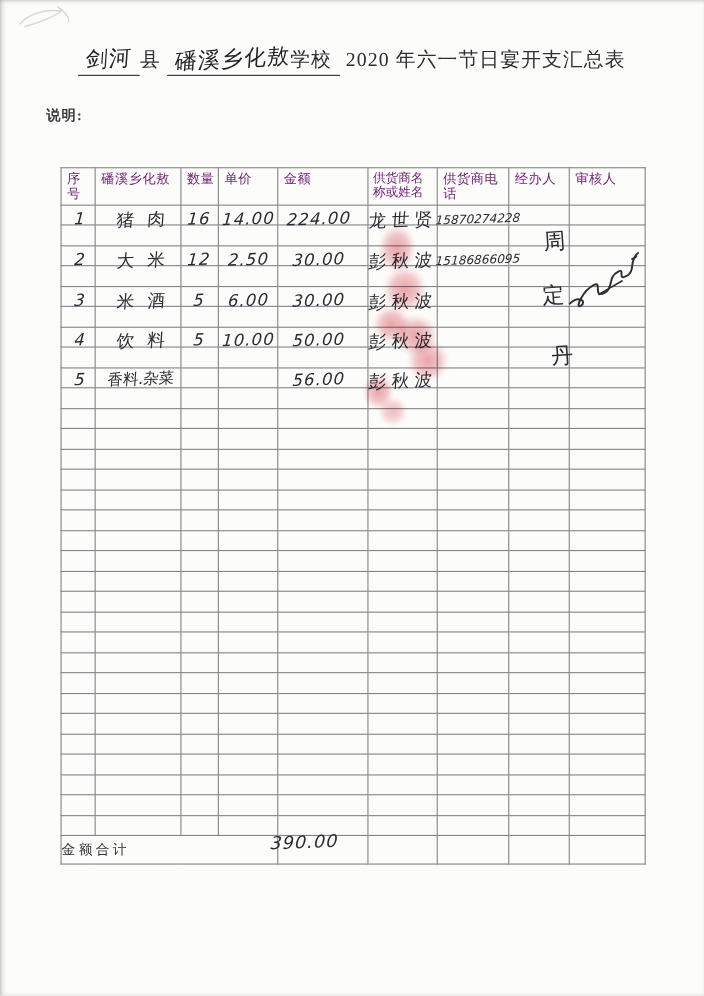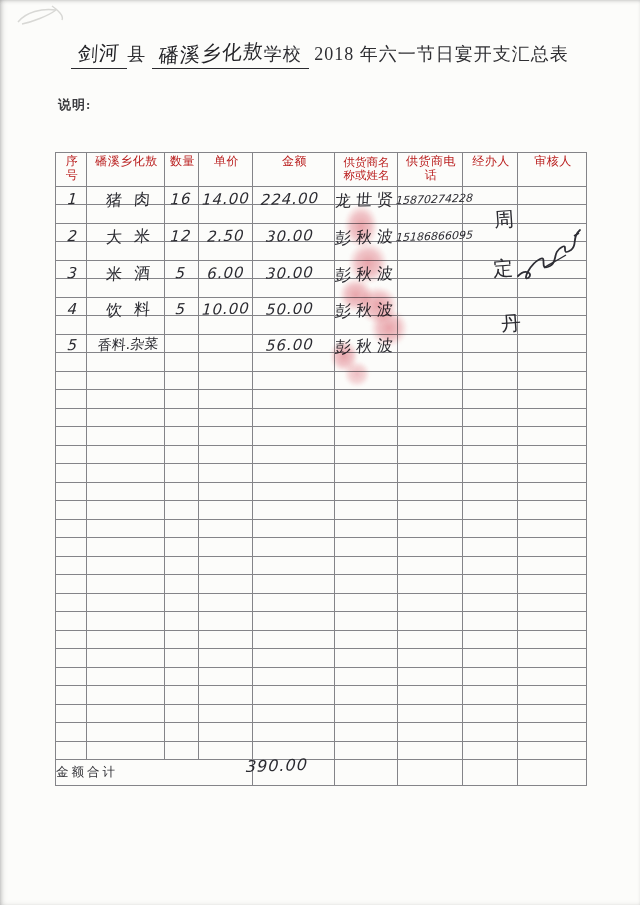--- a/index.html
+++ b/index.html
@@ -20,33 +20,33 @@
     color:#26262a;font-size:18px;letter-spacing:1px;
   }
   .print{font-family:"Liberation Serif", serif;color:#2e2e32;}
   .blank{display:inline-block;border-bottom:1.2px solid #2a2a2e;padding:0 7px 1px;}
   .hw{
     font-family:"DejaVu Sans", sans-serif;
     color:#222226;
   }
   .title .hw{display:inline-block;font-size:20px;transform:rotate(-3deg) skewX(-7deg);}
   
-  .notes{position:absolute;left:58px;top:96px;width:524px;color:#3a3a3e;}
+  .notes{position:absolute;left:42px;top:96px;width:524px;color:#3a3a3e;}
   .notes-label{font-weight:bold;font-size:13px;letter-spacing:1px;}
   .notes-body{
     margin:4px 0 0 0;font-size:12.5px;line-height:1.62;letter-spacing:.6px;
     text-align:justify;text-indent:2em;color:#44444a;
   }
   
   .table-wrap{position:absolute;left:55px;top:152px;width:531px;}
   table{border-collapse:collapse;width:531px;table-layout:fixed;}
   td,th{border:1px solid #848488;padding:0;}
   thead th{
-    font-family:Liberation Mono, monospace;font-weight:normal;
-    font-size:12px;color:#b91c1c;text-align:center;vertical-align:top;
+    font-family:Liberation Serif, serif;font-weight:normal;
+    font-size:12px;color:#701a75;text-align:left;vertical-align:top;
     padding:3px 3px 2px 5px;height:22px;letter-spacing:.5px;line-height:1.15;
   }
   thead th.supplier{font-size:11.5px;padding-left:4px;letter-spacing:0;}
   tbody td{height:17.5px;}
   tfoot td{height:25px;font-size:12.5px;color:#333338;}
   tfoot td.total-label{letter-spacing:3px;}
   
   .overlay{position:absolute;inset:0;pointer-events:none;}
   .hwf{
     position:absolute;font-family:"DejaVu Sans", sans-serif;color:#2b2b31;
@@ -80,21 +80,21 @@
 
 <div class="page">
 
   <svg class="scribble" style="left:12px;top:2px;" width="70" height="30" viewBox="0 0 70 30">
     <path d="M6,20 C14,10 30,6 44,8 C36,14 20,20 10,22 M40,4 C46,8 52,14 50,18" stroke="#b9b9b6" stroke-width="1.4" fill="none" opacity="0.55"></path>
   </svg>
 
   <div class="title">
     <span class="blank"><span class="hw">剑河</span></span><span class="print">县</span>
     <span class="blank"><span class="hw">磻溪乡化敖</span><span class="print">学校</span></span>
-    <span class="print">2018 年六一节日宴开支汇总表</span>
+    <span class="print">2020 年六一节日宴开支汇总表</span>
   </div>
 
   <div class="notes">
     <div class="notes-label">说明:</div>
   </div>
 
   <div class="table-wrap">
     <table>
       <colgroup>
         <col style="width:31px">

